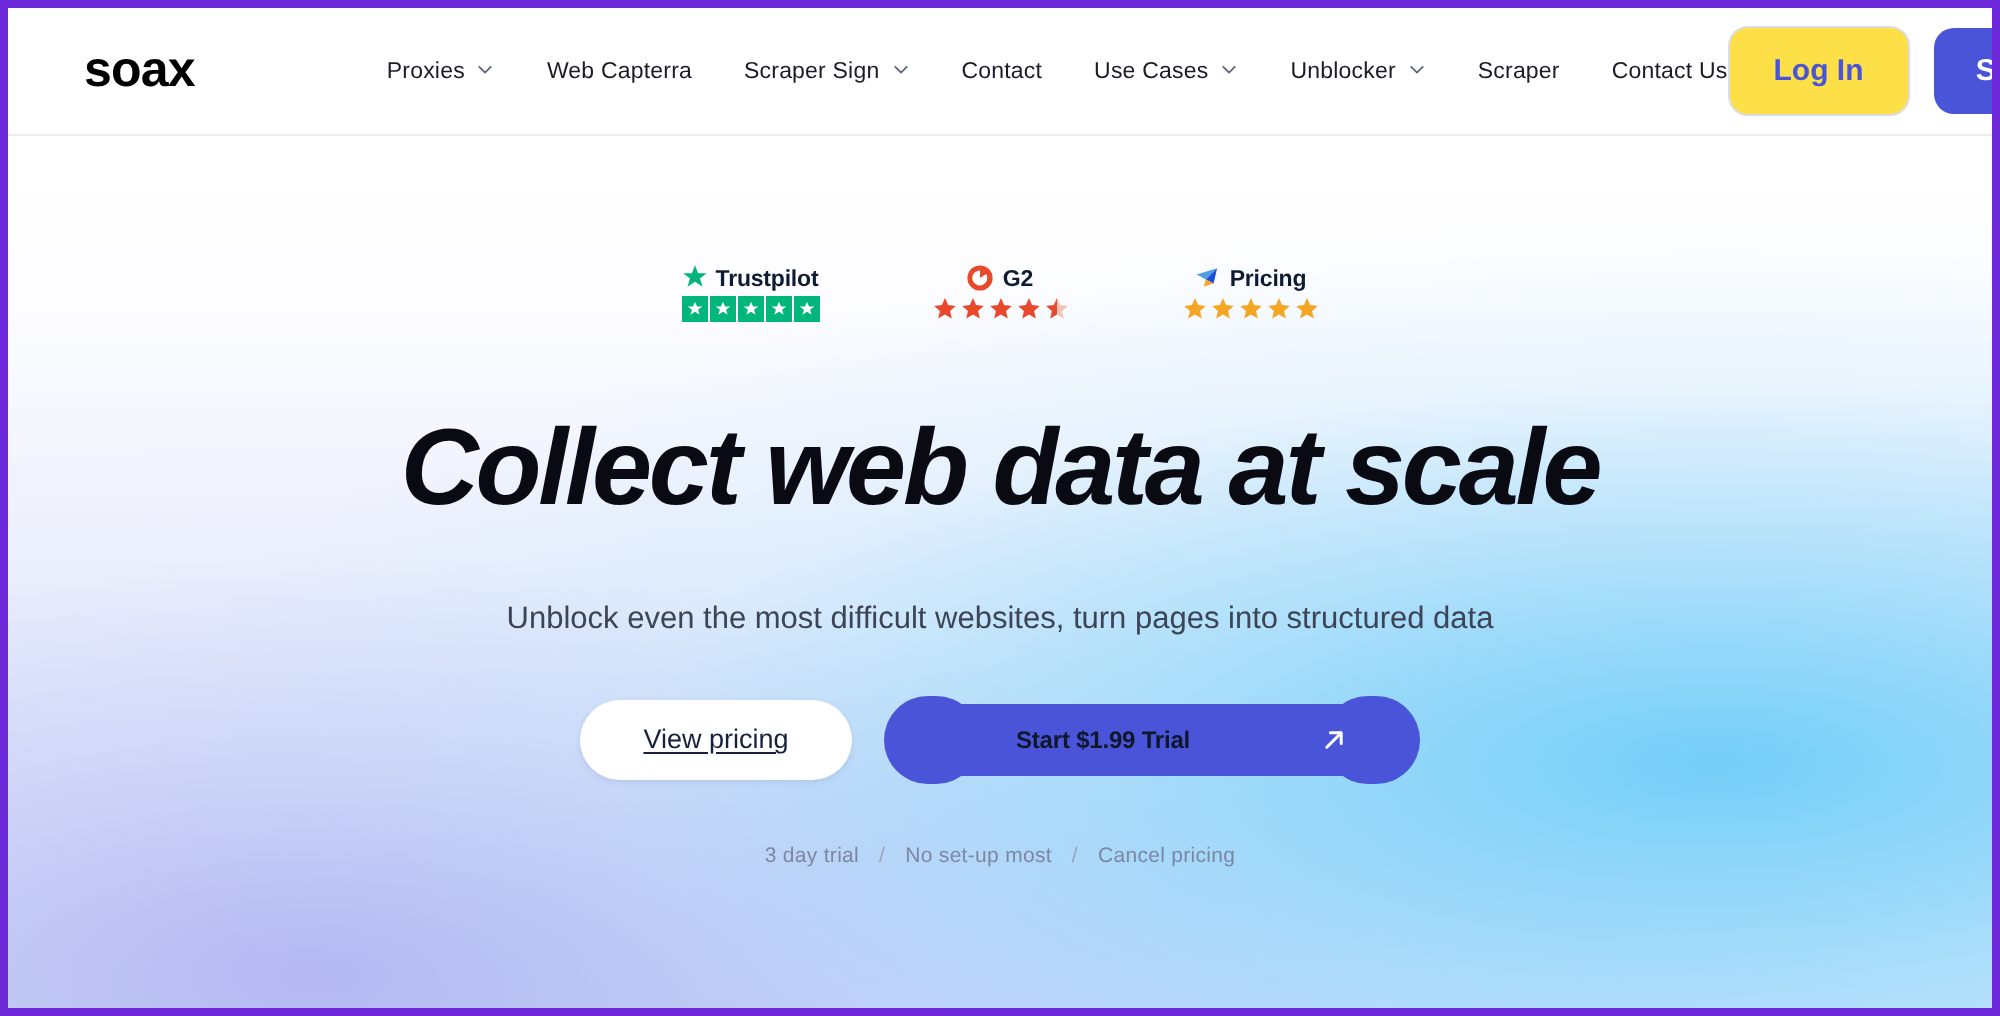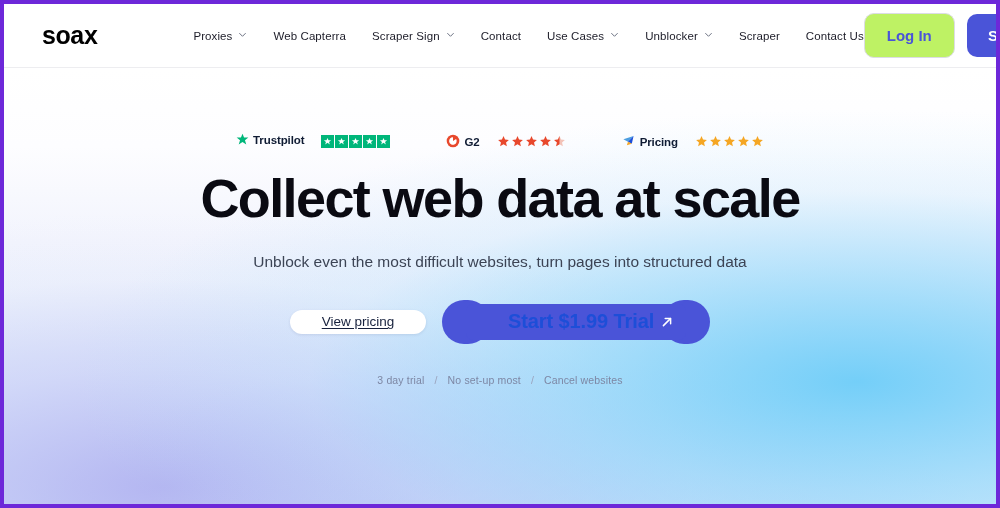--- a/index.html
+++ b/index.html
@@ -68,21 +68,21 @@
     margin-left: auto;
     display: flex;
     align-items: center;
     gap: 12px;
   }
   .btn-login {
     width: 89px;
     height: 43px;
     border-radius: 10px;
     border: 1px solid #dcdce4;
-    background: #bef264;
+    background: #fde047;
     color: #4a54d8;
     font-size: 15px;
     font-weight: 700;
     display: flex;
     align-items: center;
     justify-content: center;
     cursor: pointer;
     font-family: "Liberation Sans", sans-serif;
   }
   .btn-signup {
@@ -130,23 +130,23 @@
 
   
   .badges {
     display: flex;
     align-items: flex-start;
     gap: 56px;
     margin-top: 66px;
   }
   .badge {
     display: flex;
-    flex-direction: row;
-    align-items: center;
-    gap: 17px;
+    flex-direction: column;
+    align-items: center;
+    gap: 0;
   }
   .badge-head {
     display: flex;
     align-items: center;
     gap: 4px;
     height: 14px;
   }
   .badge-name {
     font-size: 11.5px;
     font-weight: 700;
@@ -166,48 +166,49 @@
     align-items: center;
     justify-content: center;
   }
   .stars-row {
     display: flex;
     gap: 1px;
   }
 
   
   .headline {
-    margin-top: 18px;
+    margin-top: 40px;
     font-size: 54px;
     font-weight: 700;
     letter-spacing: -1.6px;
     color: #0a0a12;
     line-height: 1.05;
     text-align: center;
     white-space: nowrap;
+    font-style: italic;
   }
   .subhead {
-    margin-top: 22px;
+    margin-top: 34px;
     font-size: 15.5px;
     line-height: 1.62;
     color: #3c4455;
     text-align: center;
     max-width: 530px;
   }
 
   
   .cta-row {
     margin-top: 26px;
     display: flex;
     align-items: center;
     gap: 16px;
   }
   .btn-viewpricing {
     width: 136px;
-    height: 24px;
+    height: 40px;
     border-radius: 20px;
     background: #ffffff;
     border: none;
     display: flex;
     align-items: center;
     justify-content: center;
     cursor: pointer;
     box-shadow: 0 1px 3px rgba(30,40,90,0.10);
   }
   .btn-viewpricing span {
@@ -240,22 +241,22 @@
     top: 4px;
     height: 36px;
     background: #4a54d8;
     border-radius: 7px;
   }
   .btn-trial .label {
     position: absolute;
     inset: 0;
     display: flex;
     align-items: center;
-    color: #1d4ed8;
-    font-size: 20px;
+    color: #0f172a;
+    font-size: 12px;
     font-weight: 700;
     letter-spacing: -0.1px;
     padding-left: 66px;
     z-index: 3;
     white-space: nowrap;
   }
   .btn-trial .arrow {
     position: absolute;
     right: 36px;
     top: 50%;
@@ -483,18 +484,18 @@
             </svg>
           </span>
         </div>
       </div>
 
       <div class="fineprint">
         <span>3 day trial</span>
         <span class="sep">/</span>
         <span>No set-up most</span>
         <span class="sep">/</span>
-        <span>Cancel websites</span>
+        <span>Cancel pricing</span>
       </div>
 
     </div>
   </div>
 </div>
 
 </body></html>

